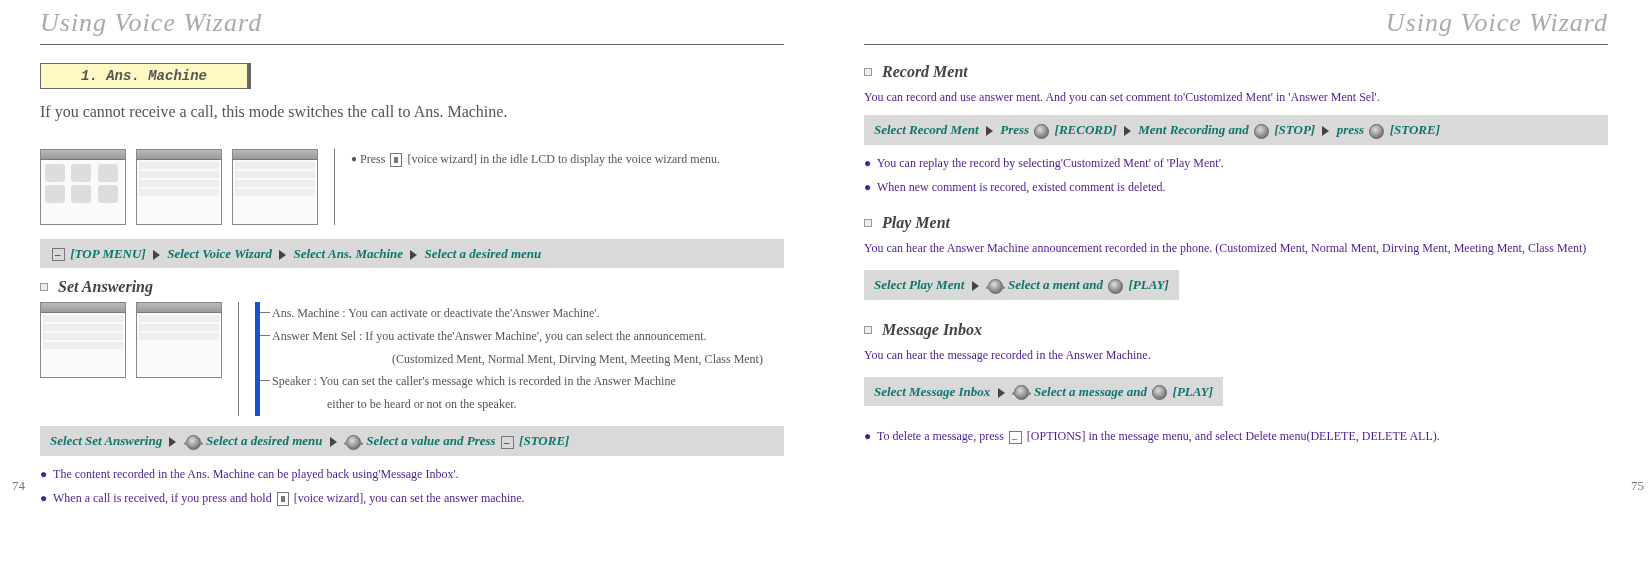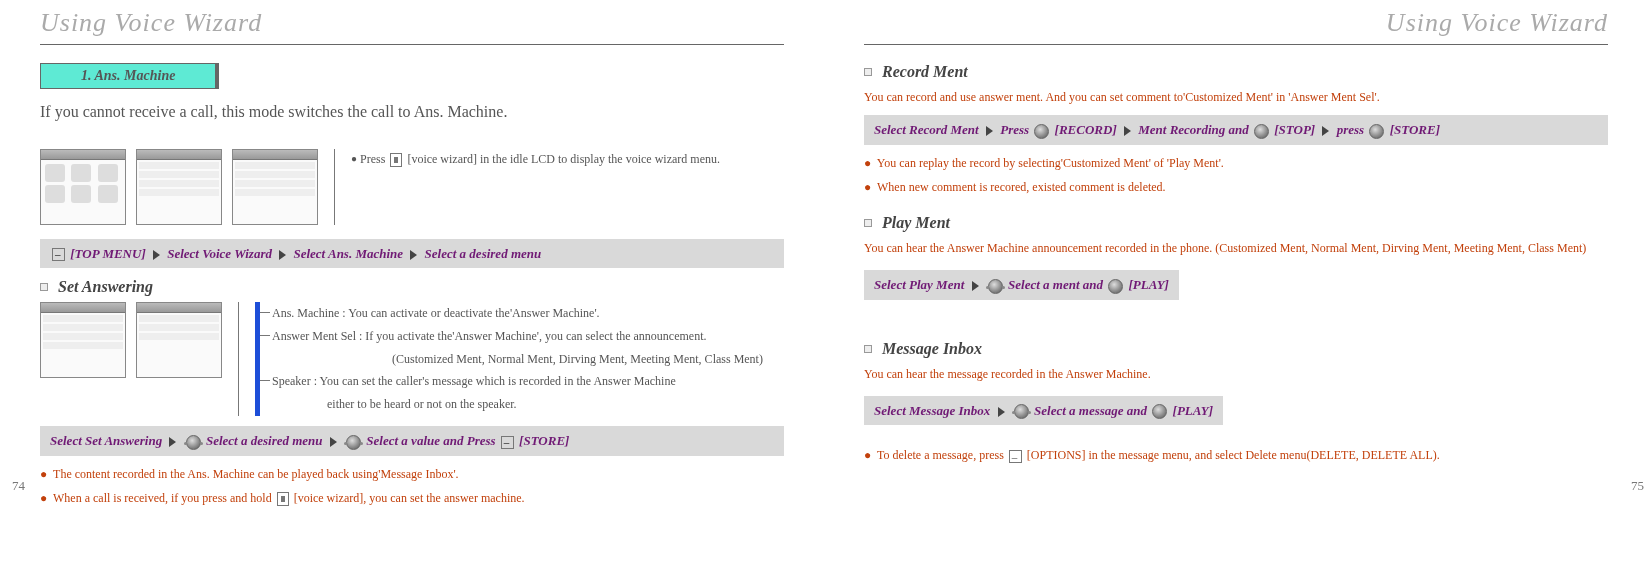--- a/index.html
+++ b/index.html
@@ -28,27 +28,27 @@
     border-bottom: 1px solid #666;
     margin-bottom: 18px;
     font-style: italic;
     font-family: Georgia, serif;
   }
   .page-right .page-title { text-align: right; }
   .section-tab {
     display: inline-block;
     border: 1px solid #666;
     border-right: 4px solid #666;
-    background: #5eead4;
+    background: #fef9c3;
     padding: 4px 40px;
     font-size: 14px;
     font-style: italic;
     color: #555;
     margin-bottom: 6px;
-    font-family: Liberation Serif, serif;
+    font-family: Liberation Mono, monospace;
     font-weight: bold;
   }
   .intro {
     font-size: 16px;
     color: #555;
     margin: 4px 0 24px 0;
     line-height: 1.6;
   }
   .screens {
     display: flex;
@@ -113,21 +113,21 @@
     background: radial-gradient(circle at 40% 35%, #ddd 0%, #888 60%, #555 100%);
     vertical-align:middle;margin:0 2px;position:relative;border:1px solid #666;
   }
   .key-circle.dots::before{content:"";position:absolute;left:-3px;top:6px;width:3px;height:3px;border-radius:50%;background:#888;}
   .key-circle.dots::after{content:"";position:absolute;right:-3px;top:6px;width:3px;height:3px;border-radius:50%;background:#888;}
   
   .step-bar {
     background: #d9d9d9;
     padding: 5px 10px;
     font-size: 13px;
-    color: #701a75;
+    color: #0f766e;
     font-style: italic;
     font-family: Georgia, serif;
     margin: 8px 0;
     line-height: 1.5;
     font-weight: bold;
   }
   .step-bar .arrow {
     display:inline-block;width:0;height:0;border-top:5px solid transparent;border-bottom:5px solid transparent;border-left:7px solid #444;margin:0 4px;vertical-align:middle;
   }
   .subhead {
@@ -161,21 +161,21 @@
   }
   .page-num {
     position: absolute;
     bottom: 8px;
     font-size: 13px;
     color: #777;
   }
   .page-left .page-num { left: 12px; }
   .page-right .page-num { right: 4px; }
   .plain {
-    font-size:12px;color:#c2410c;line-height:1.7;margin-bottom:4px;
+    font-size:12px;color:#4c1d95;line-height:1.7;margin-bottom:4px;
   }
 </style>
 </head>
 <body>
 
 <div class="page page-left">
   <div class="page-title">Using Voice Wizard</div>
 
   <div class="section-tab">1. Ans. Machine</div>
   <div class="intro">If you cannot receive a call, this mode switches the call to Ans. Machine.</div>
@@ -330,21 +330,21 @@
   <div class="plain">You can hear the Answer Machine announcement recorded in the phone. (Customized Ment, Normal Ment, Dirving Ment, Meeting Ment, Class Ment)</div>
   <div class="step-bar" style="display:inline-block">
     <span>Select Play Ment</span>
     <span class="arrow"></span>
     <span class="key-circle dots"></span>
     <span>Select a ment and </span>
     <span class="key-circle"></span>
     <span>[PLAY]</span>
   </div>
 
-  <div class="subhead" style="margin-top:32px">
+  <div class="subhead" style="margin-top:13px">
     <span class="sqmark"></span>
     <span>Message Inbox</span>
   </div>
   <div class="plain">You can hear the message recorded in the Answer Machine.</div>
   <div class="step-bar" style="display:inline-block">
     <span>Select Message Inbox</span>
     <span class="arrow"></span>
     <span class="key-circle dots"></span>
     <span>Select a message and </span>
     <span class="key-circle"></span>

